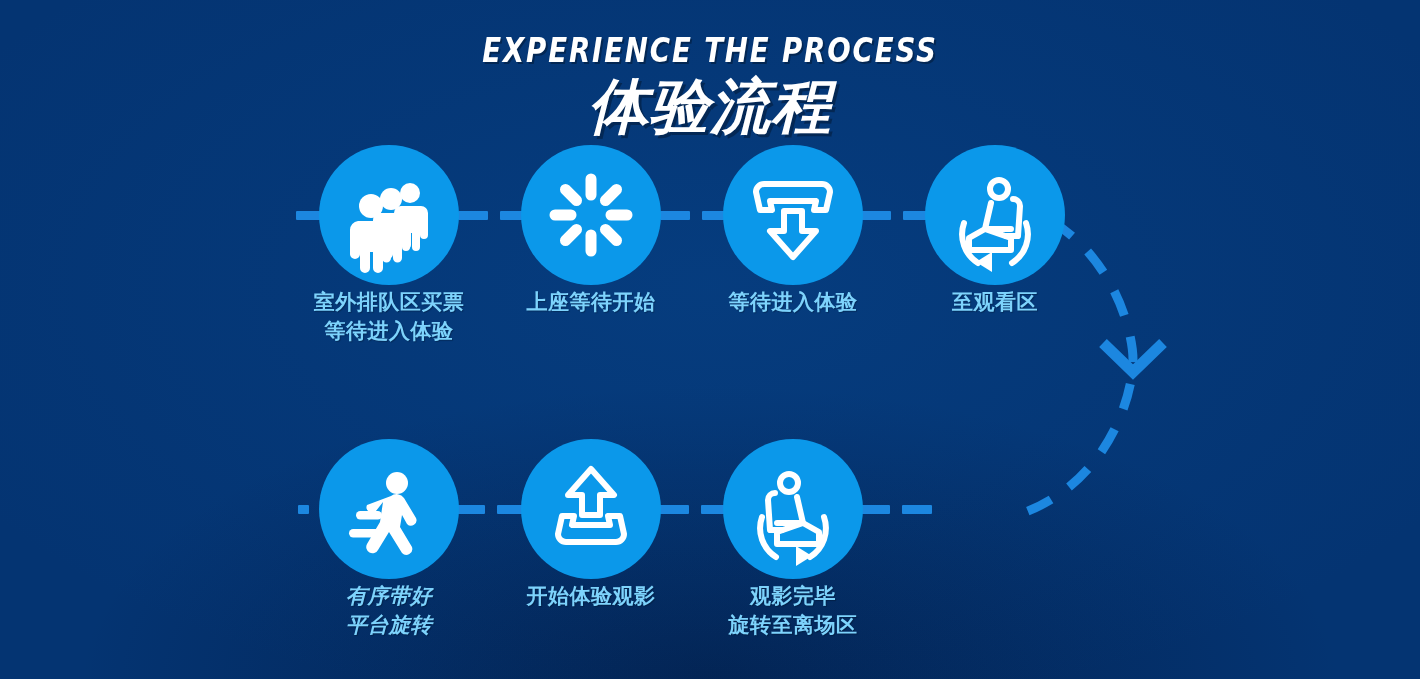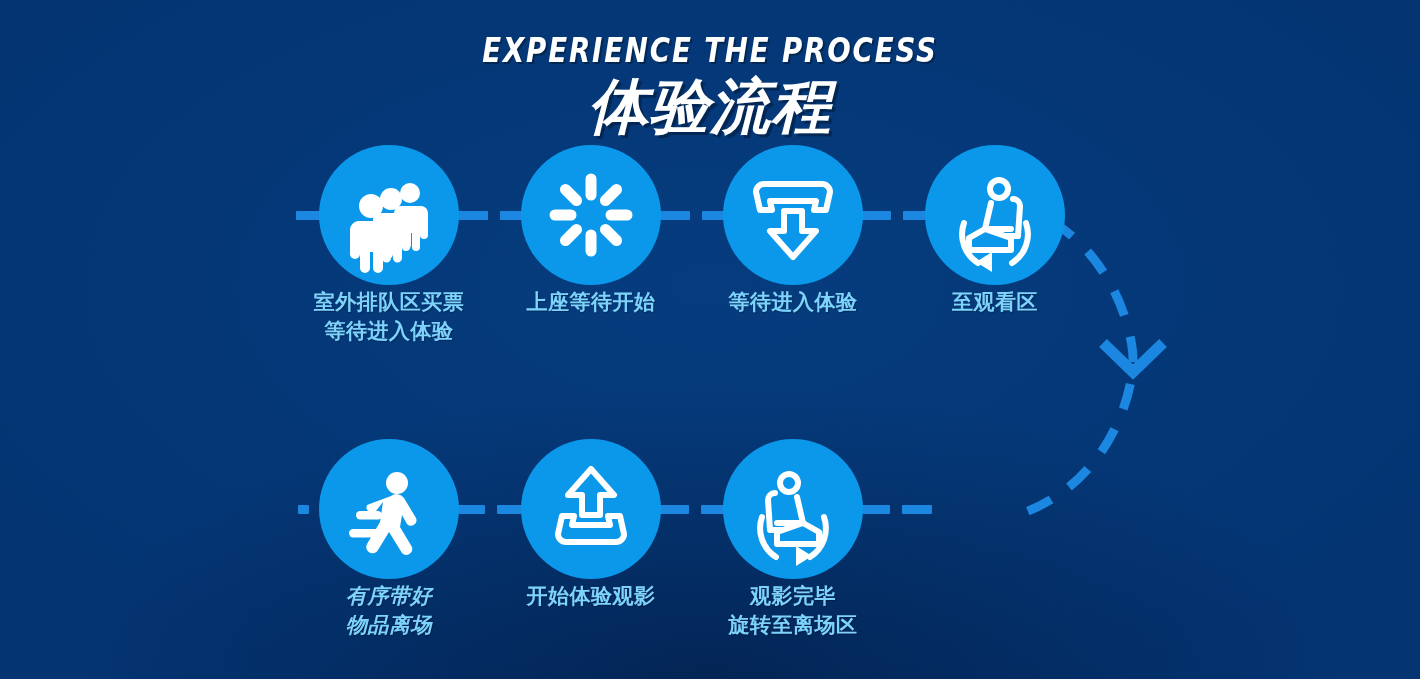--- a/index.html
+++ b/index.html
@@ -257,21 +257,21 @@
 
             <path d="M72 57 a9 9 0 0 1 13 2 l12 20 a5.5 5.5 0 0 1 -9 6 l-5 -9 l-2 12 l12 20 a6 6 0 0 1 -10 6 l-13 -21 l-11 18 a6 6 0 0 1 -11 -6 l13 -22 l3 -20 l-7 9 a5.5 5.5 0 0 1 -9 -6 z"></path>
 
             <rect x="37" y="72" width="26" height="8.5" rx="4.2"></rect>
             <rect x="30" y="90" width="33" height="8.5" rx="4.2"></rect>
           </g>
         </svg>
       </div>
       <div class="label">
         <span class="ln">有序带好</span>
-        <span class="ln">物品离场</span>
+        <span class="ln">平台旋转</span>
       </div>
     </div>
 
     <div class="node" style="left:521px;">
       <div class="circle" style="background: rgb(11, 152, 234);">
         <svg viewBox="0 0 140 140" aria-hidden="true">
           <path d="M70 30 l23 26 h-14 v20 h-18 v-20 h-14 z" fill="none" stroke="#ffffff" stroke-width="6" stroke-linejoin="round"></path>
           <path d="M41 77 h12 l-2 9 h38 l-2 -9 h12 l4 18 a8 8 0 0 1 -8 8 h-50 a8 8 0 0 1 -8 -8 z" fill="none" stroke="#ffffff" stroke-width="6" stroke-linejoin="round"></path>
         </svg>
       </div>

